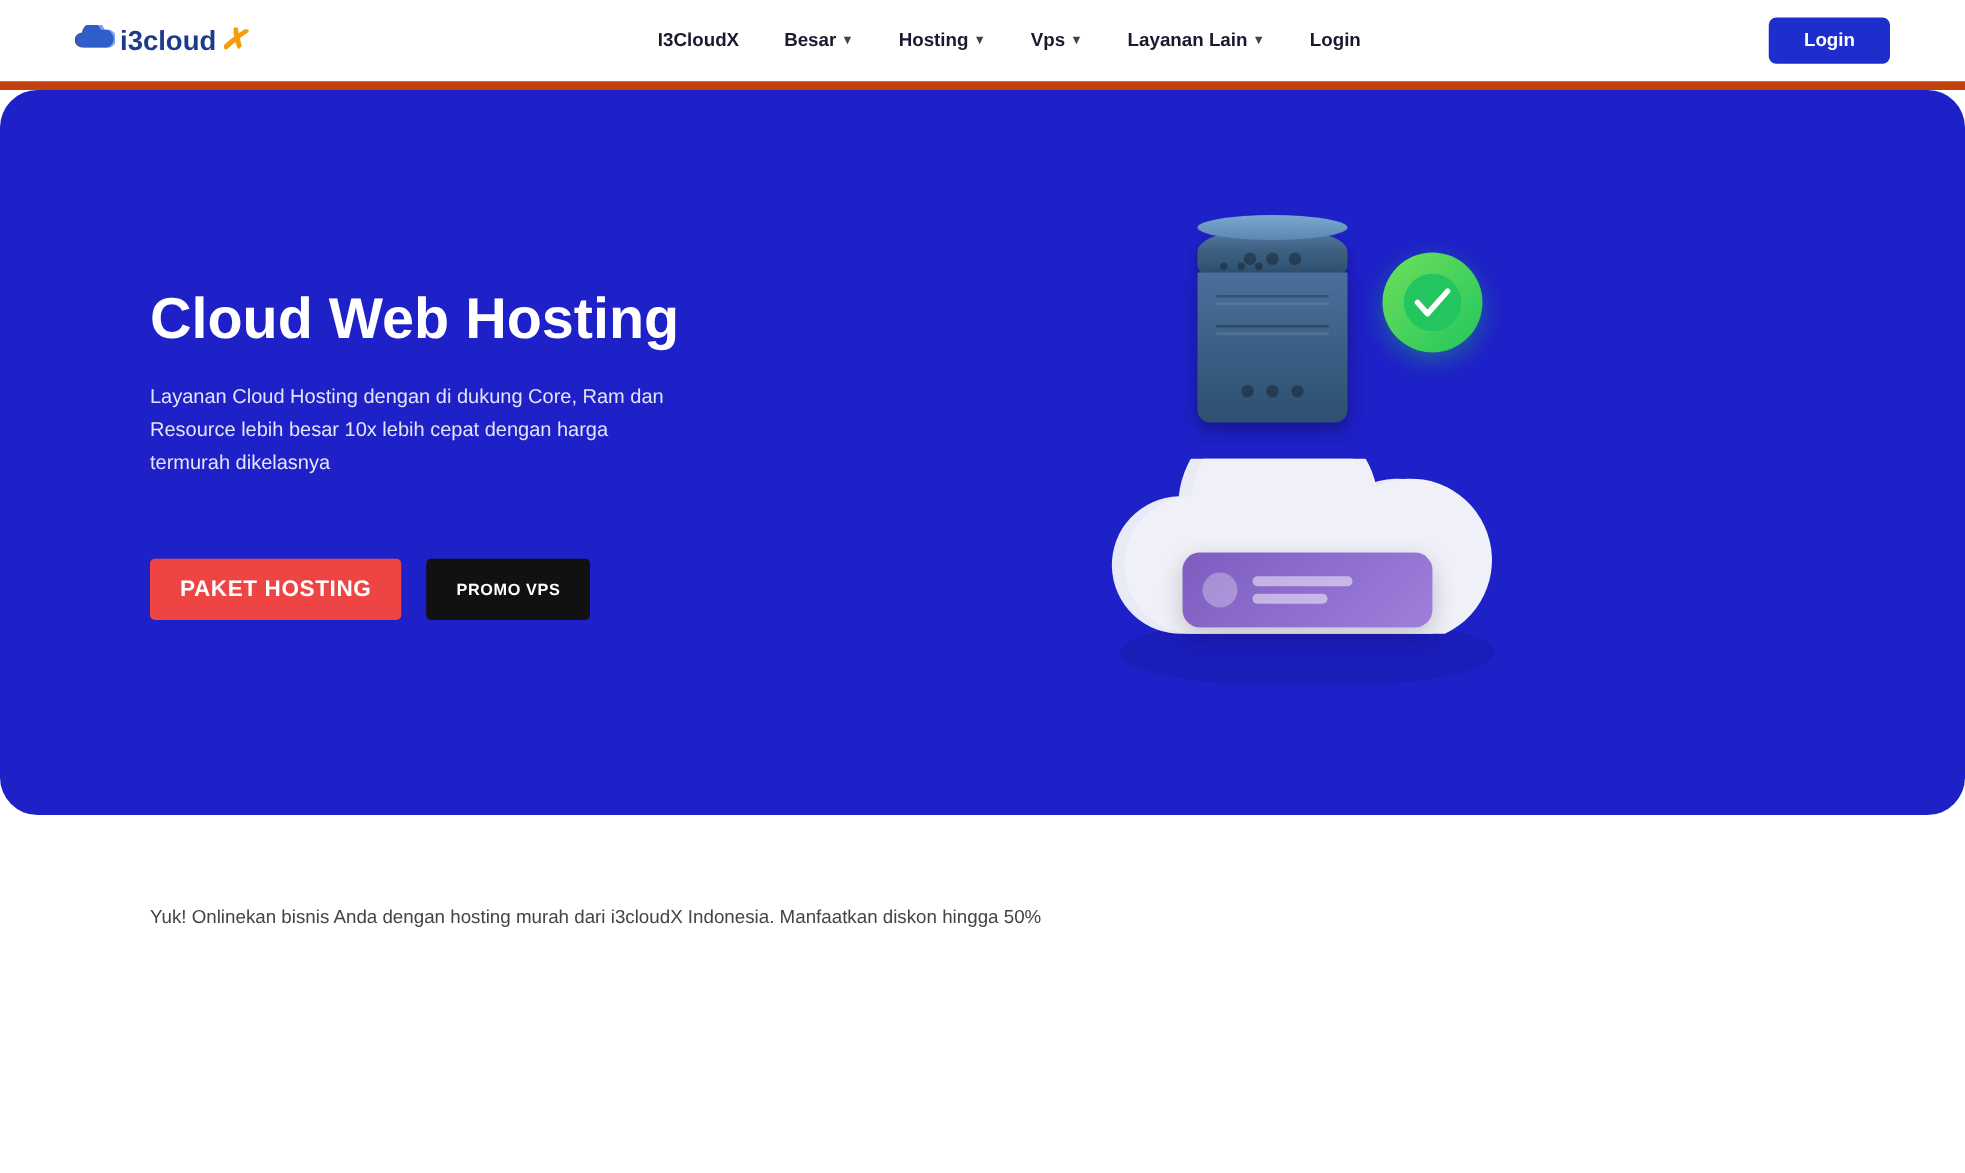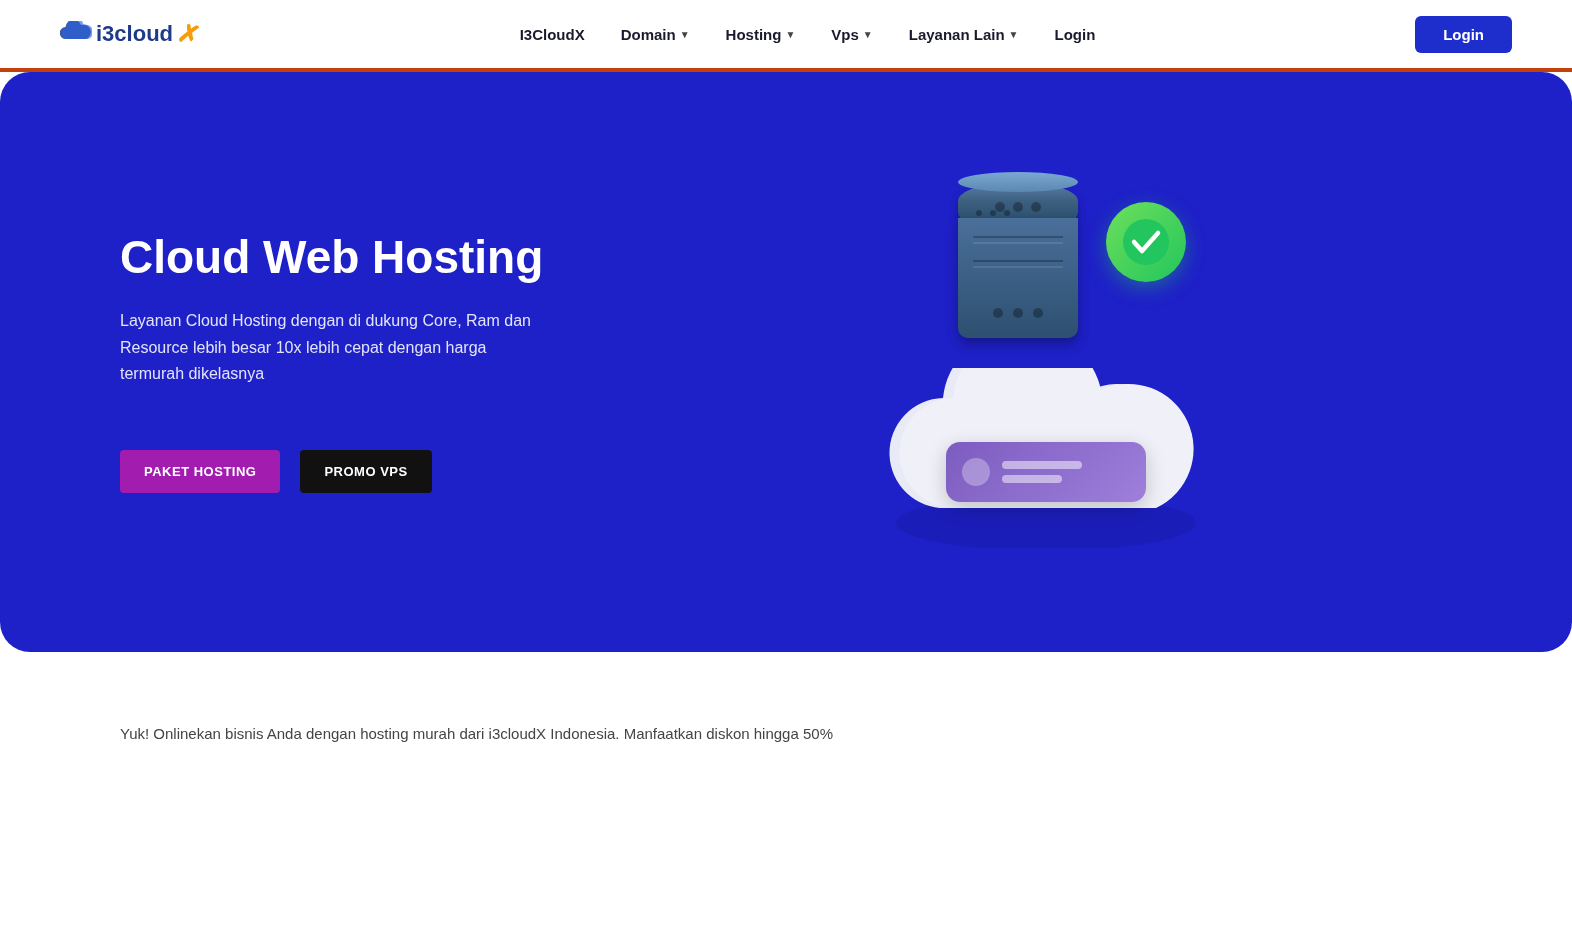--- a/index.html
+++ b/index.html
@@ -6,21 +6,21 @@
     body { font-family: 'Segoe UI', Arial, sans-serif; background: #fff; }
 
     
     .navbar {
       display: flex;
       align-items: center;
       justify-content: space-between;
       padding: 0 60px;
       height: 72px;
       background: #fff;
-      border-bottom: 4px solid #c2410c;
+      border-bottom: 7px solid #c2410c;
       position: relative;
       z-index: 10;
     }
     .navbar-logo {
       display: flex;
       align-items: center;
       gap: 4px;
     }
     .logo-cloud {
       font-size: 28px;
@@ -95,26 +95,26 @@
       color: rgba(255,255,255,0.88);
       line-height: 1.65;
       margin-bottom: 62px;
       max-width: 420px;
     }
     .hero-buttons {
       display: flex;
       gap: 20px;
     }
     .btn-hosting {
-      background: #a21caf;
+      background: #ef4444;
       color: #fff;
       border: none;
       border-radius: 4px;
       padding: 14px 24px;
-      font-size: 13px;
+      font-size: 18px;
       font-weight: 700;
       cursor: pointer;
       letter-spacing: 0.5px;
       text-transform: uppercase;
     }
     .btn-vps {
       background: #111;
       color: #fff;
       border: none;
       border-radius: 4px;
@@ -303,21 +303,21 @@
     </span>
     <span class="logo-text">i3cloud</span>
     <span style="font-size:26px;color:#f59e0b;font-weight:900;margin-left:1px;transform:rotate(15deg);display:inline-block;">✗</span>
   </div>
 
   <div class="navbar-nav">
     <a class="nav-item">
       <span>I3CloudX</span>
     </a>
     <a class="nav-item">
-      <span>Domain</span>
+      <span>Besar</span>
       <span class="chevron">▼</span>
     </a>
     <a class="nav-item">
       <span>Hosting</span>
       <span class="chevron">▼</span>
     </a>
     <a class="nav-item">
       <span>Vps</span>
       <span class="chevron">▼</span>
     </a>

